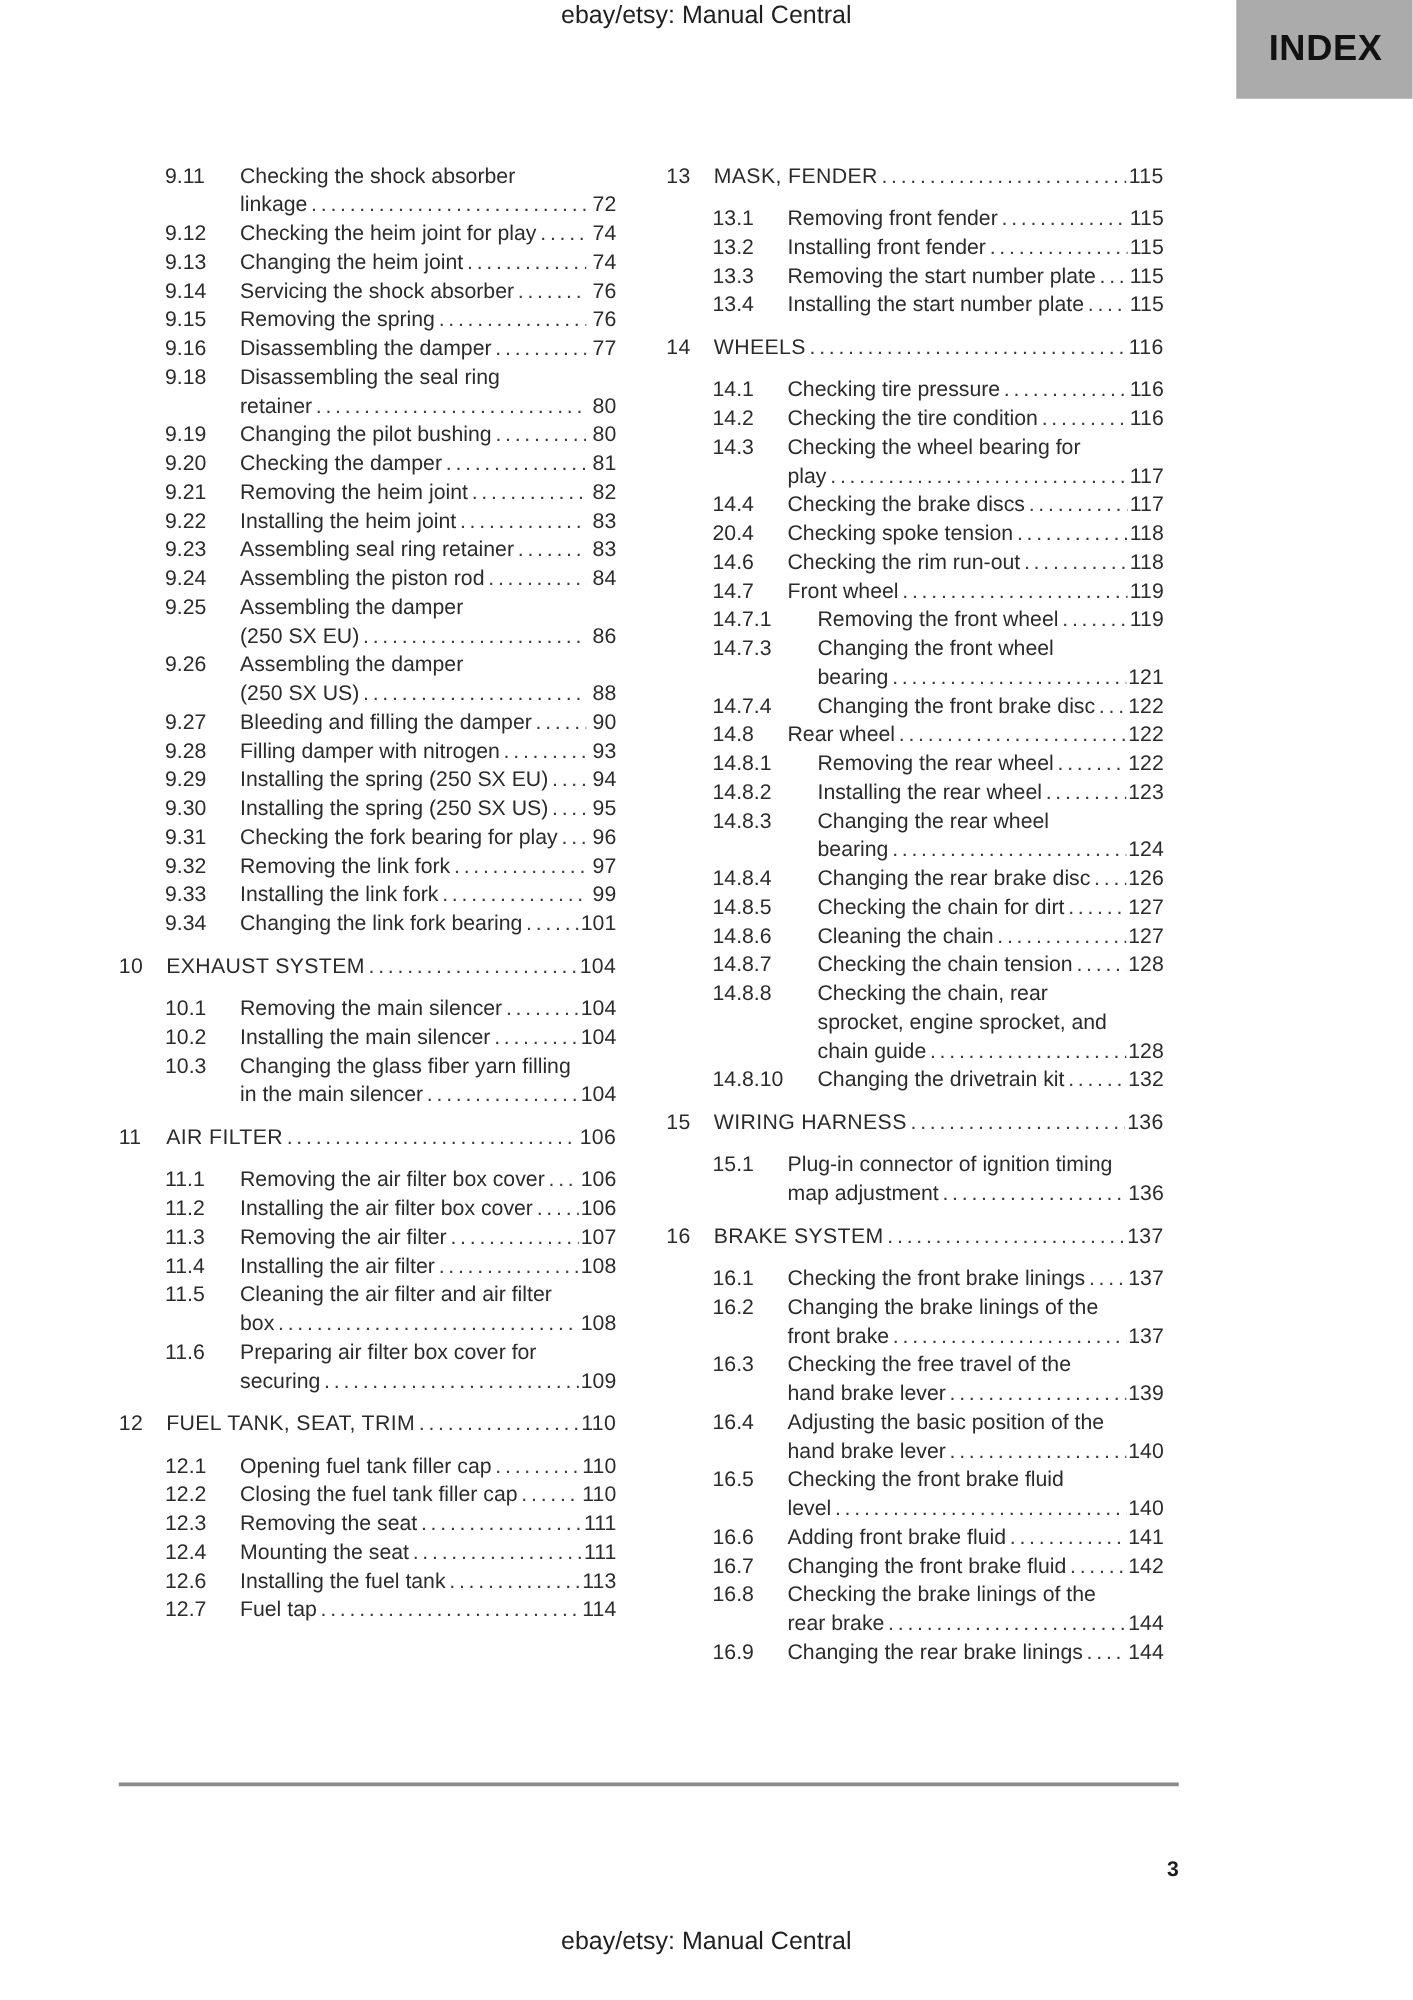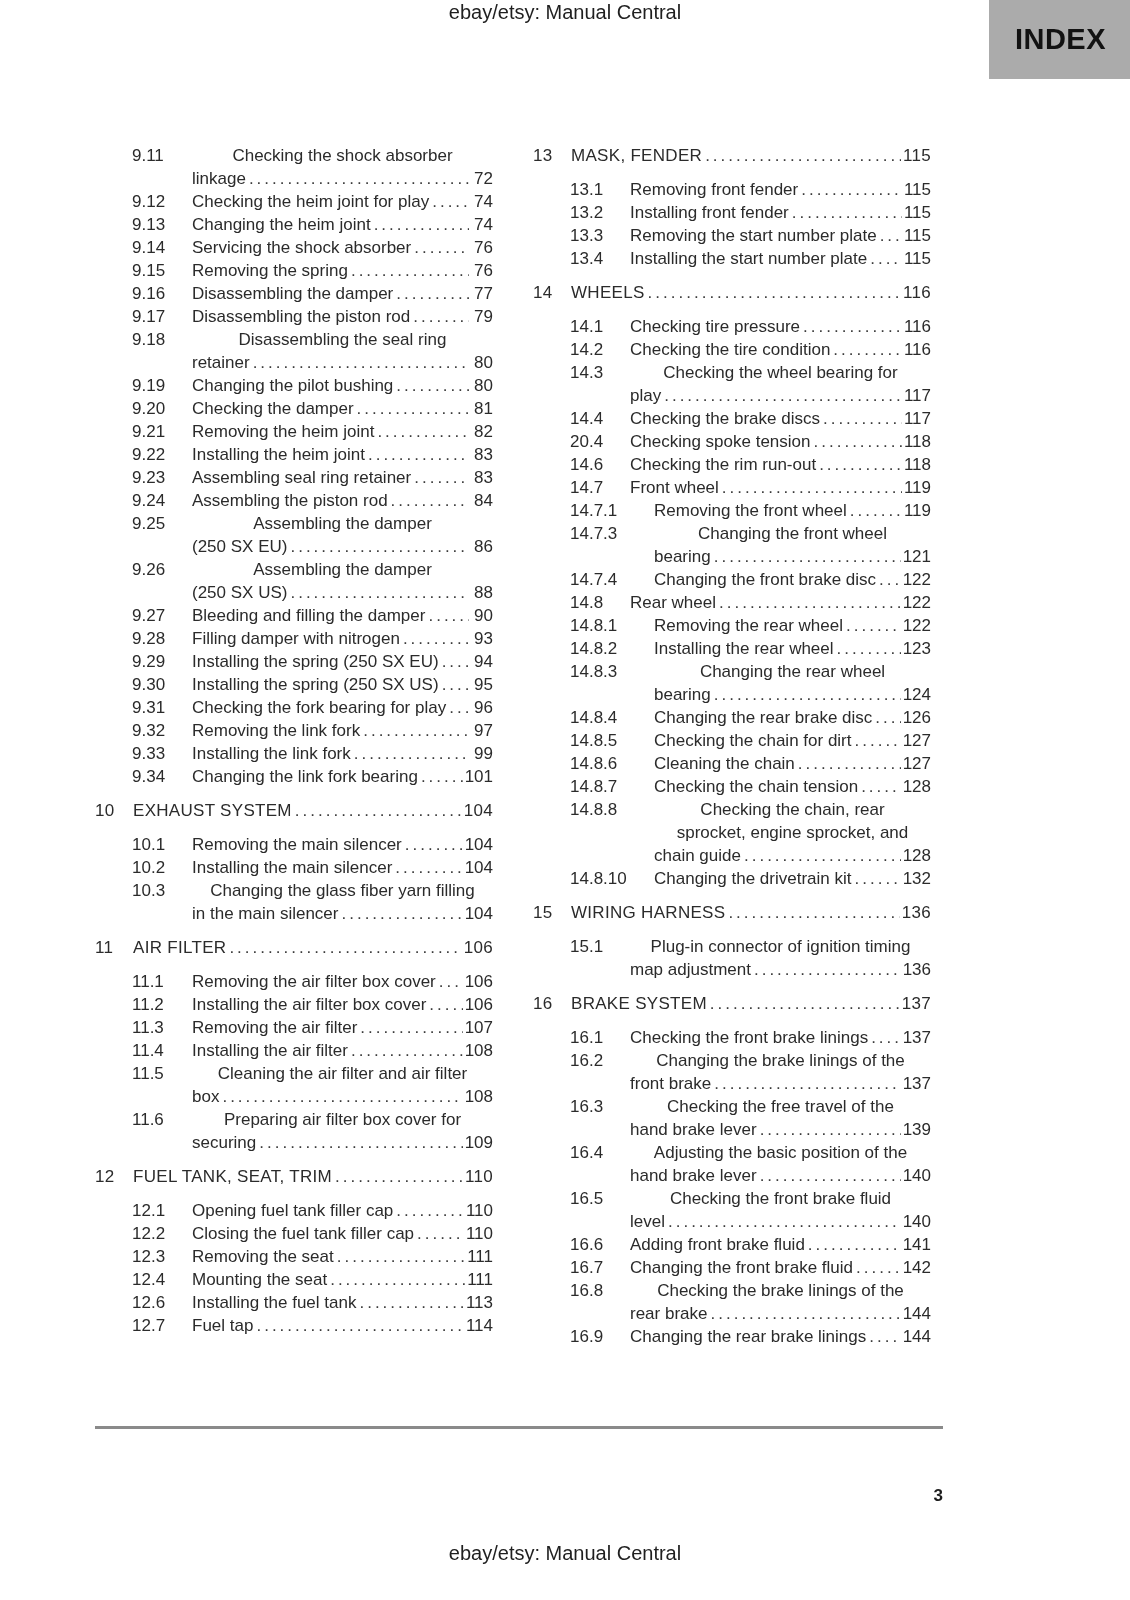--- a/index.html
+++ b/index.html
@@ -39,21 +39,21 @@
   }
   .index-box .index-label {
     font-weight: bold;
     font-size: 29px;
     letter-spacing: 0.5px;
     color: #121212;
   }
 
   .col {
     position: absolute;
-    top: 144px;
+    top: 129px;
     width: 398px;
   }
   .col.left  { left: 95px; }
   .col.right { left: 533px; }
 
   .row {
     display: flex;
     align-items: flex-start;
     font-size: 17px;
     line-height: 23px;
@@ -66,21 +66,21 @@
   .row.sub2 .num { width: 84px; }
   .row.sec { margin: 11px 0; letter-spacing: 0.3px; justify-content: center; }
   .col > .row:first-child { margin-top: 0; }
 
   .body {
     flex: 1;
     min-width: 0;
     display: flex;
     flex-direction: column;
   }
-  .tline { white-space: nowrap; text-align: center; }
+  .tline { white-space: nowrap; }
   .lastline {
     display: flex;
     align-items: baseline;
   }
   .lastline .t { flex: none; white-space: nowrap; }
   .leader {
     flex: 1 1 auto;
     overflow: hidden;
     white-space: nowrap;
     margin: 0 2px 0 3px;
@@ -185,30 +185,20 @@
       <span class="num">9.16</span>
       <span class="body">
         <span class="lastline">
           <span class="t">Disassembling the damper</span>
           <span class="leader"></span>
           <span class="pg">77</span>
         </span>
       </span>
     </div>
     <div class="row sub">
-      <span class="num">9.17</span>
-      <span class="body">
-        <span class="lastline">
-          <span class="t">Disassembling the piston rod</span>
-          <span class="leader"></span>
-          <span class="pg">79</span>
-        </span>
-      </span>
-    </div>
-    <div class="row sub">
       <span class="num">9.18</span>
       <span class="body">
         <span class="tline">Disassembling the seal ring</span>
         <span class="lastline">
           <span class="t">retainer</span>
           <span class="leader"></span>
           <span class="pg">80</span>
         </span>
       </span>
     </div>

